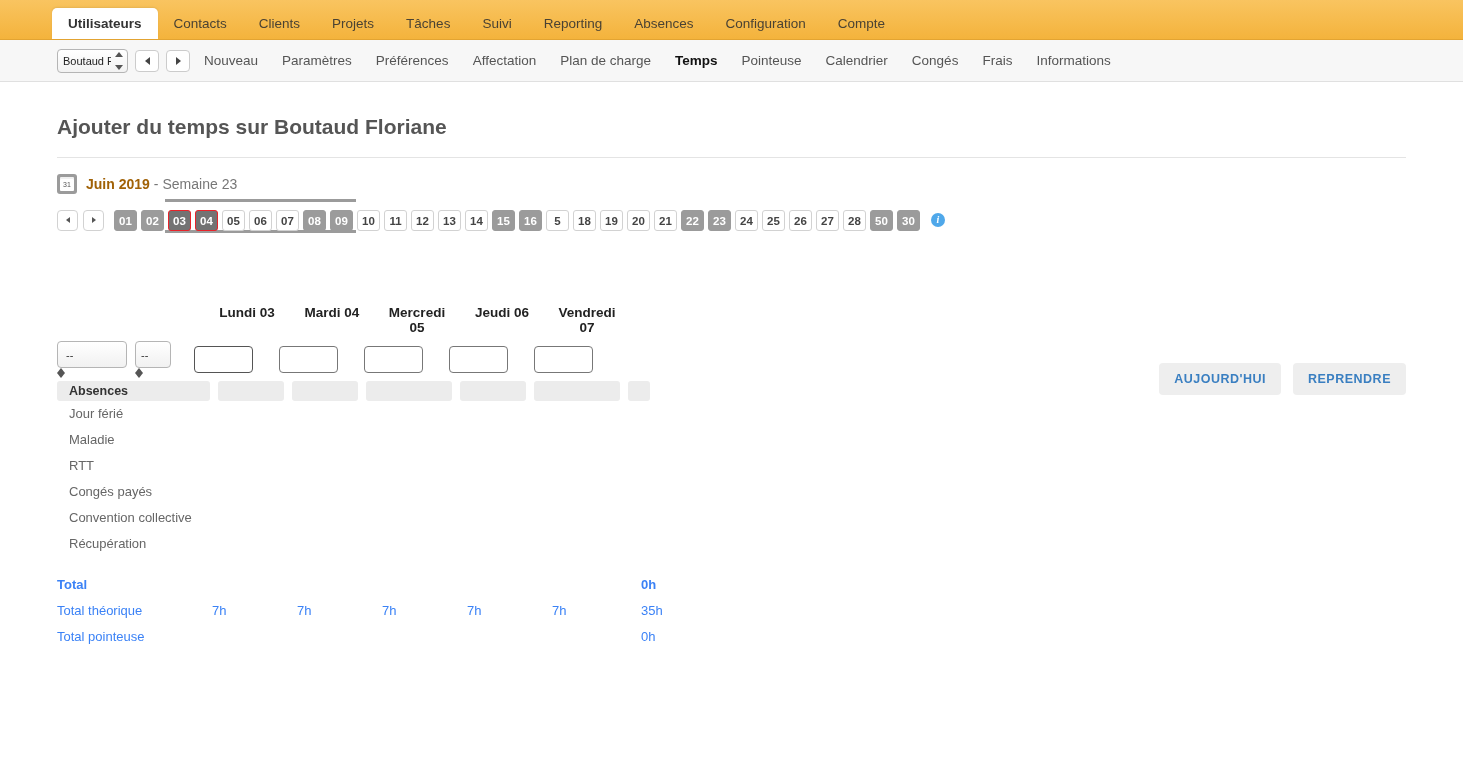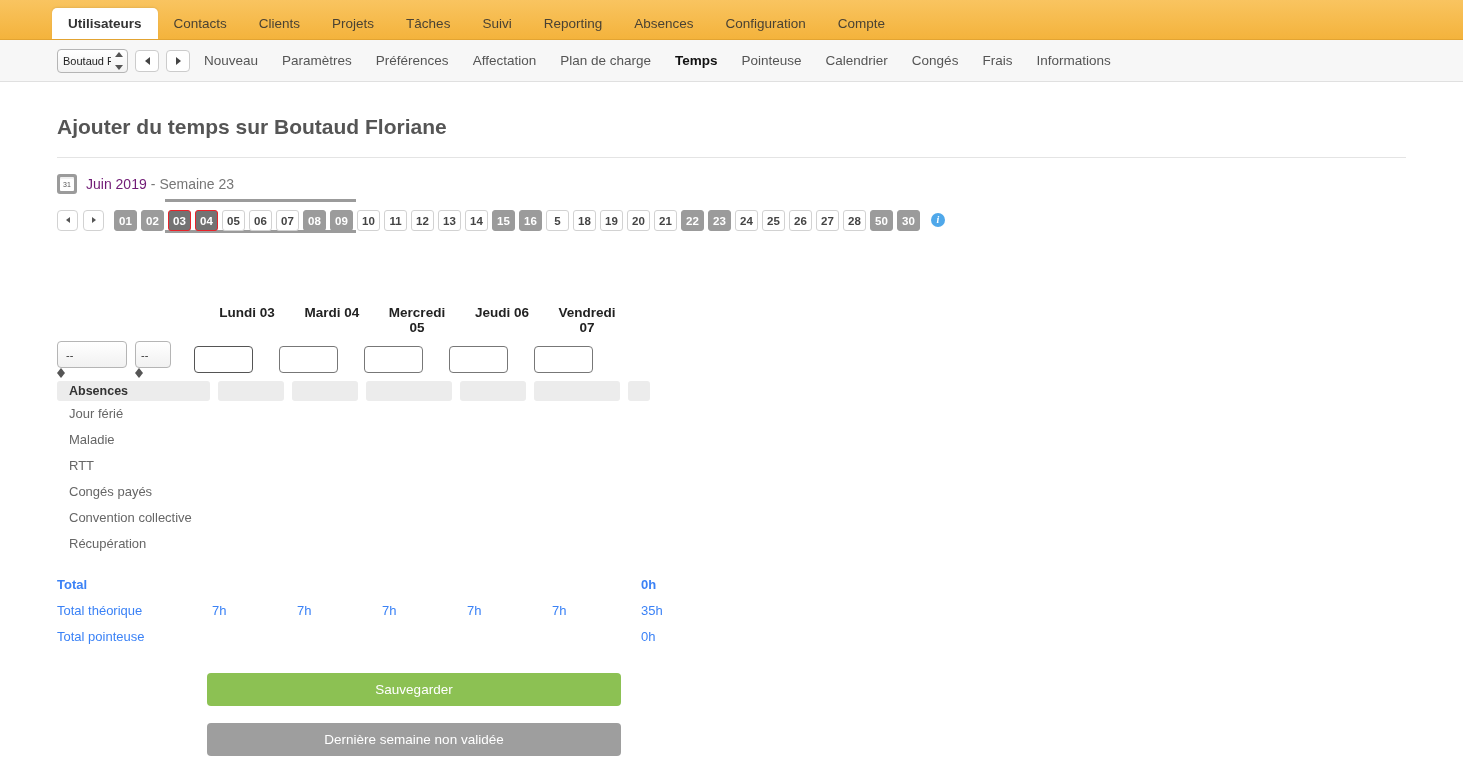--- a/index.html
+++ b/index.html
@@ -151,21 +151,21 @@
     color: #555;
     text-align:center;
     line-height: 12px;
     font-family: "Liberation Sans", sans-serif;
   }
   .cal-icon::before {
     content:"";
     position:absolute; top:3px; left:3px; right:3px;
     height:3px; background:#ffffff; opacity:.85; border-radius:1px;
   }
-  .month-name { font-weight: normal; color: #701a75; }
+  .month-name { font-weight: bold; color: #a16207; }
   .month-sep { color: #777777; margin: 0 4px; }
   .week-label { color: #777777; }
 
   
   .daystrip {
     display: flex;
     align-items: center;
     margin-top: 11px;
     position: relative;
     height: 30px;
@@ -460,20 +460,24 @@
       <span class="day">25</span>
       <span class="day">26</span>
       <span class="day">27</span>
       <span class="day">28</span>
       <span class="day weekend">50</span>
       <span class="day weekend">30</span>
       <span class="info-icon">i</span>
       <div class="weekband" style="left: 108px; width: 191px;"></div>
     </div>
 
+  <div class="top-actions">
+    <button class="btn-light">AUJOURD'HUI</button>
+    <button class="btn-light">REPRENDRE</button>
+  </div>
 
   <div class="sheet">
 
     <div class="grid-head">
       <div class="c-label"></div>
       <div id="dayheads" style="display:flex;">
           <div class="c-day dayhead">Lundi 03</div>
           <div class="c-day dayhead">Mardi 04</div>
           <div class="c-day dayhead">Mercredi 05</div>
           <div class="c-day dayhead">Jeudi 06</div>
@@ -551,19 +555,15 @@
           <div class="t-label">Total pointeuse</div>
           <div class="t-cell"></div>
           <div class="t-cell"></div>
           <div class="t-cell"></div>
           <div class="t-cell"></div>
           <div class="t-cell"></div>
           <div class="t-sum">0h</div>
         </div>
       </div>
 
-    <div class="bottom">
-      <button class="btn-big btn-save">Sauvegarder</button>
-      <button class="btn-big btn-locked">Dernière semaine non validée</button>
-    </div>
 
   </div>
 </div>
 
 </body></html>

